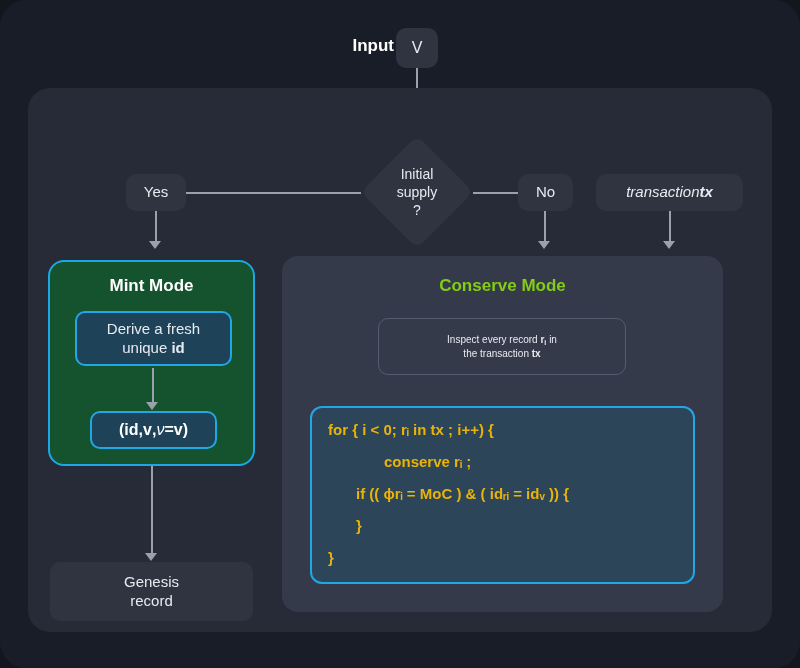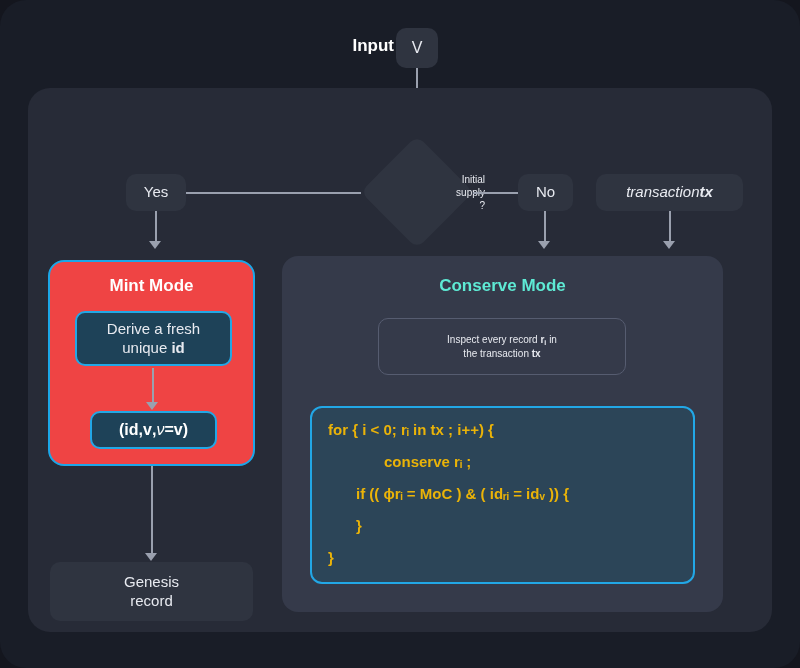--- a/index.html
+++ b/index.html
@@ -28,50 +28,50 @@
   .input-label{position:absolute;left:330px;top:32px;width:64px;height:28px;
       display:flex;align-items:center;justify-content:flex-end;
       color:#ffffff;font-size:17px;font-weight:bold;}
   .input-chip{left:396px;top:28px;width:42px;height:40px;font-size:16px;}
 
   
   .diamond{position:absolute;left:361px;top:135px;width:112px;height:114px;}
   .diamond .shape{position:absolute;left:50%;top:50%;width:80px;height:80px;
       margin-left:-40px;margin-top:-40px;background:#2f3440;border-radius:9px;
       transform:rotate(45deg);}
-  .diamond .dtext{position:absolute;left:12px;top:0;width:112px;height:114px;
-      display:flex;flex-direction:column;align-items:flex-end;justify-content:center;
-      color:#e8eaf0;font-size:10px;line-height:1.3;}
+  .diamond .dtext{position:absolute;left:0;top:0;width:112px;height:114px;
+      display:flex;flex-direction:column;align-items:center;justify-content:center;
+      color:#e8eaf0;font-size:14px;line-height:1.3;}
 
   .yes-box{left:126px;top:174px;width:60px;height:37px;font-size:15px;}
   .no-box{left:518px;top:174px;width:55px;height:37px;font-size:15px;}
   .tx-box{left:596px;top:174px;width:147px;height:37px;font-size:15px;font-style:italic;}
 
   .genesis{left:50px;top:562px;width:203px;height:59px;font-size:15px;}
 
   
   .mint-panel{position:absolute;left:48px;top:260px;width:207px;height:206px;
-      box-sizing:border-box;background:#ef4444;border:2px solid #1ba7e8;
+      box-sizing:border-box;background:#14532d;border:2px solid #1ba7e8;
       border-radius:16px;}
   .mint-title{position:absolute;left:0;top:14px;width:100%;text-align:center;
       color:#ffffff;font-size:17px;font-weight:bold;}
   .mint-derive{position:absolute;left:25px;top:49px;width:157px;height:55px;
       box-sizing:border-box;background:#1e4258;border:2px solid #22a7e6;
       border-radius:10px;display:flex;align-items:center;justify-content:center;
       text-align:center;color:#e8eaf0;font-size:15px;line-height:1.25;}
   .mint-tuple{position:absolute;left:40px;top:149px;width:127px;height:38px;
       box-sizing:border-box;background:#1e4258;border:2px solid #22a7e6;
       border-radius:10px;display:flex;align-items:center;justify-content:center;
       color:#ffffff;font-size:16px;}
 
   
   .cons-panel{position:absolute;left:282px;top:256px;width:441px;height:356px;
       background:#353a4a;border-radius:16px;}
   .cons-title{position:absolute;left:0;top:20px;width:100%;text-align:center;
-      color:#5eead4;font-size:17px;font-weight:bold;}
+      color:#84cc16;font-size:17px;font-weight:bold;}
   .cons-inspect{position:absolute;left:96px;top:62px;width:248px;height:57px;
       box-sizing:border-box;background:transparent;border:1px solid #565c70;
       border-radius:10px;display:flex;align-items:center;justify-content:center;
       text-align:center;color:#e8eaf0;font-size:10px;line-height:1.3;}
 
   .code-box{position:absolute;left:28px;top:150px;width:385px;height:178px;
       box-sizing:border-box;background:#2c4558;border:2px solid #22a7e6;
       border-radius:12px;color:#eab308;font-size:15px;
       padding:14px 0 0 16px;}
   .code-line{line-height:1.0;margin-bottom:17px;white-space:pre;font-weight:bold;}

